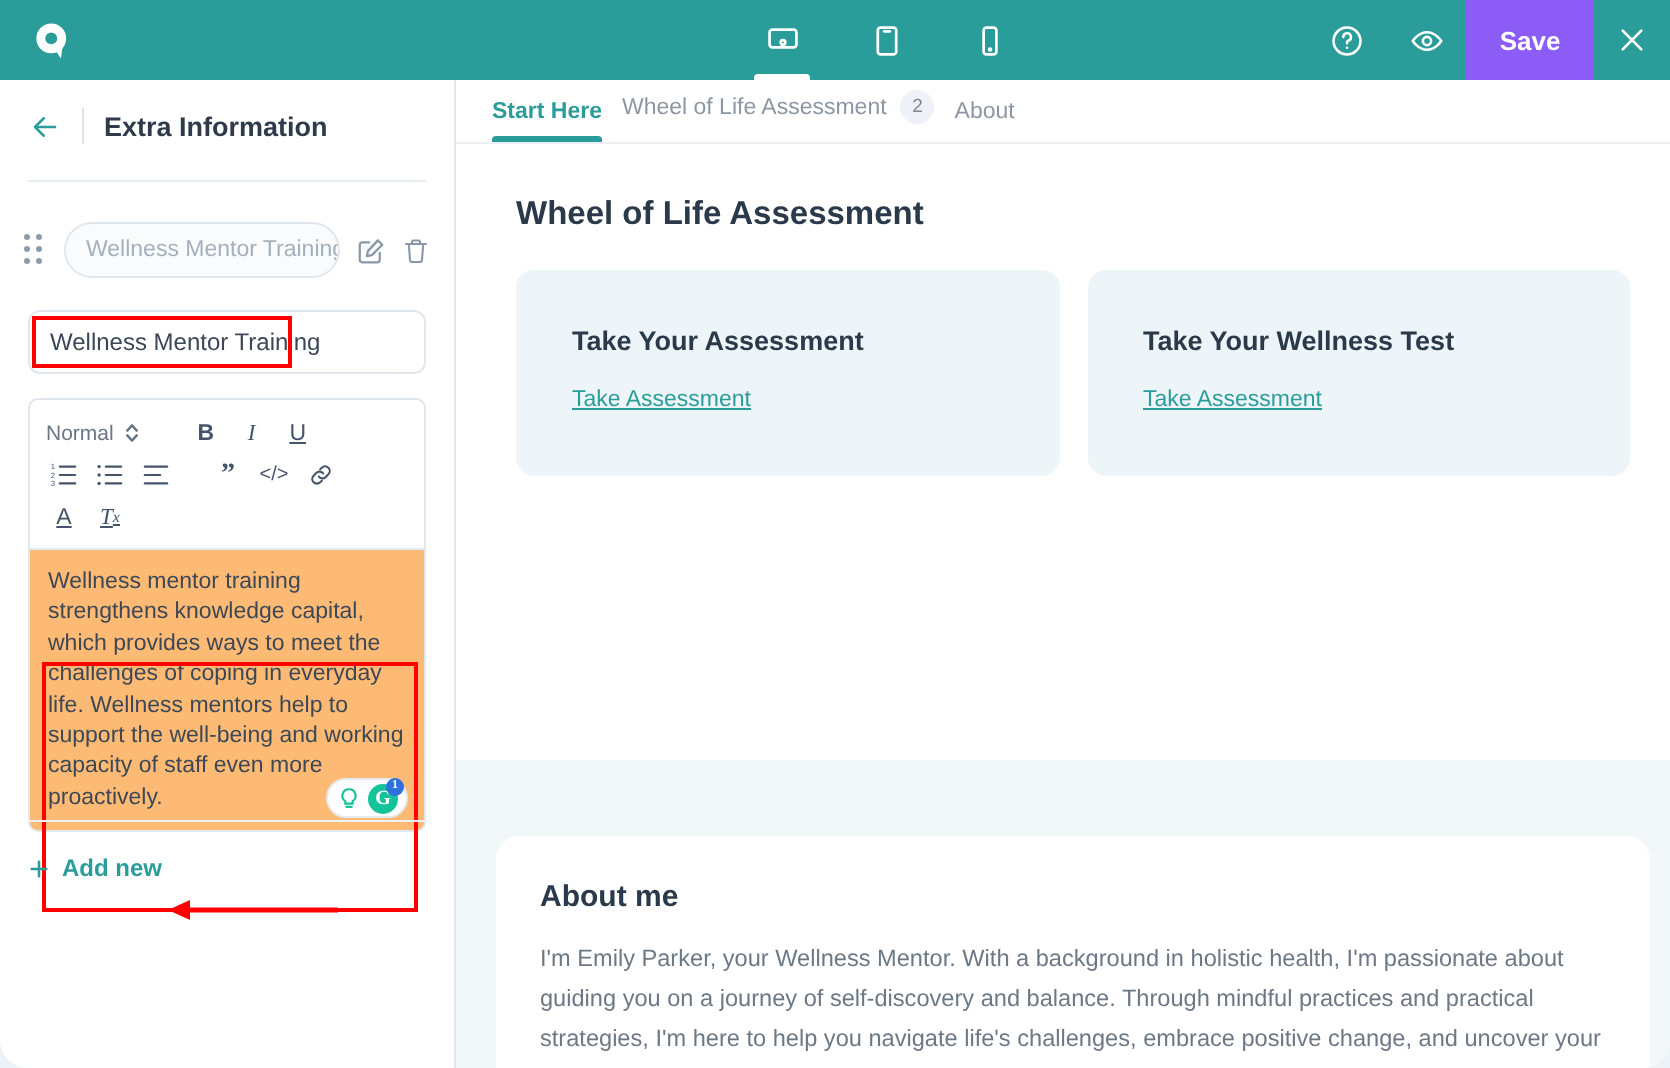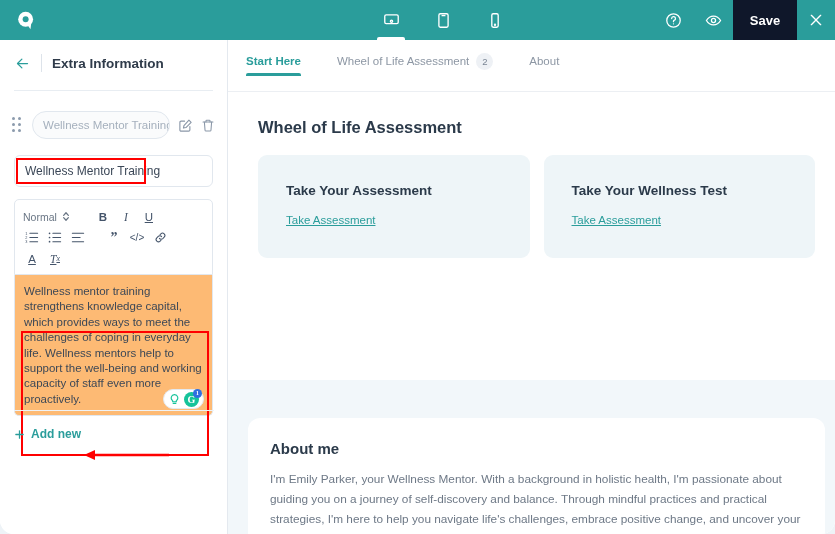--- a/index.html
+++ b/index.html
@@ -51,21 +51,21 @@
   }
   .right-group {
     position: absolute; right: 0; top: 0; height: 40px;
     display: flex; align-items: stretch;
   }
   .icon-btn {
     width: 40px; display: flex; align-items: center; justify-content: center;
     cursor: pointer;
   }
   .save-btn {
-    width: 64px; background: #0f172a; color: #fff;
+    width: 64px; background: #8b5cf6; color: #fff;
     display: flex; align-items: center; justify-content: center;
     font-size: 13px; font-weight: bold; cursor: pointer;
   }
   .close-btn {
     width: 38px; background: #2a9d9b;
     display: flex; align-items: center; justify-content: center; cursor: pointer;
   }
 
   
   .body-row { position: absolute; top: 40px; left: 0; width: 835px; height: 494px; display: flex; }
@@ -159,22 +159,22 @@
   .addnew {
     display: flex; align-items: center; gap: 6px; margin-top: 16px;
     color: #2a9d9b; font-size: 12px; font-weight: bold; cursor: pointer;
     width: fit-content;
   }
   .annot-arrow { position: absolute; left: 82px; top: 408px; }
 
   
   .preview { flex: 1; height: 494px; background: #ffffff; position: relative; overflow: hidden; }
   .tabs {
-    display: flex; align-items: center; gap: 36px;
-    padding: 0 18px; height: 52px; border-bottom: 1px solid #eceff3;
+    display: flex; align-items: flex-end; gap: 10px;
+    padding: 0 18px; height: 32px; border-bottom: 1px solid #eceff3;
   }
   .tab {
     display: flex; align-items: center; gap: 7px;
     font-size: 11.5px; color: #8d97a4; padding-bottom: 9px; cursor: pointer;
     position: relative;
   }
   .tab.active { color: #2a9d9b; font-weight: bold; }
   .tab.active::after {
     content: ""; position: absolute; bottom: 0; left: 0; right: 0;
     height: 3px; background: #2a9d9b; border-radius: 2px 2px 0 0;

